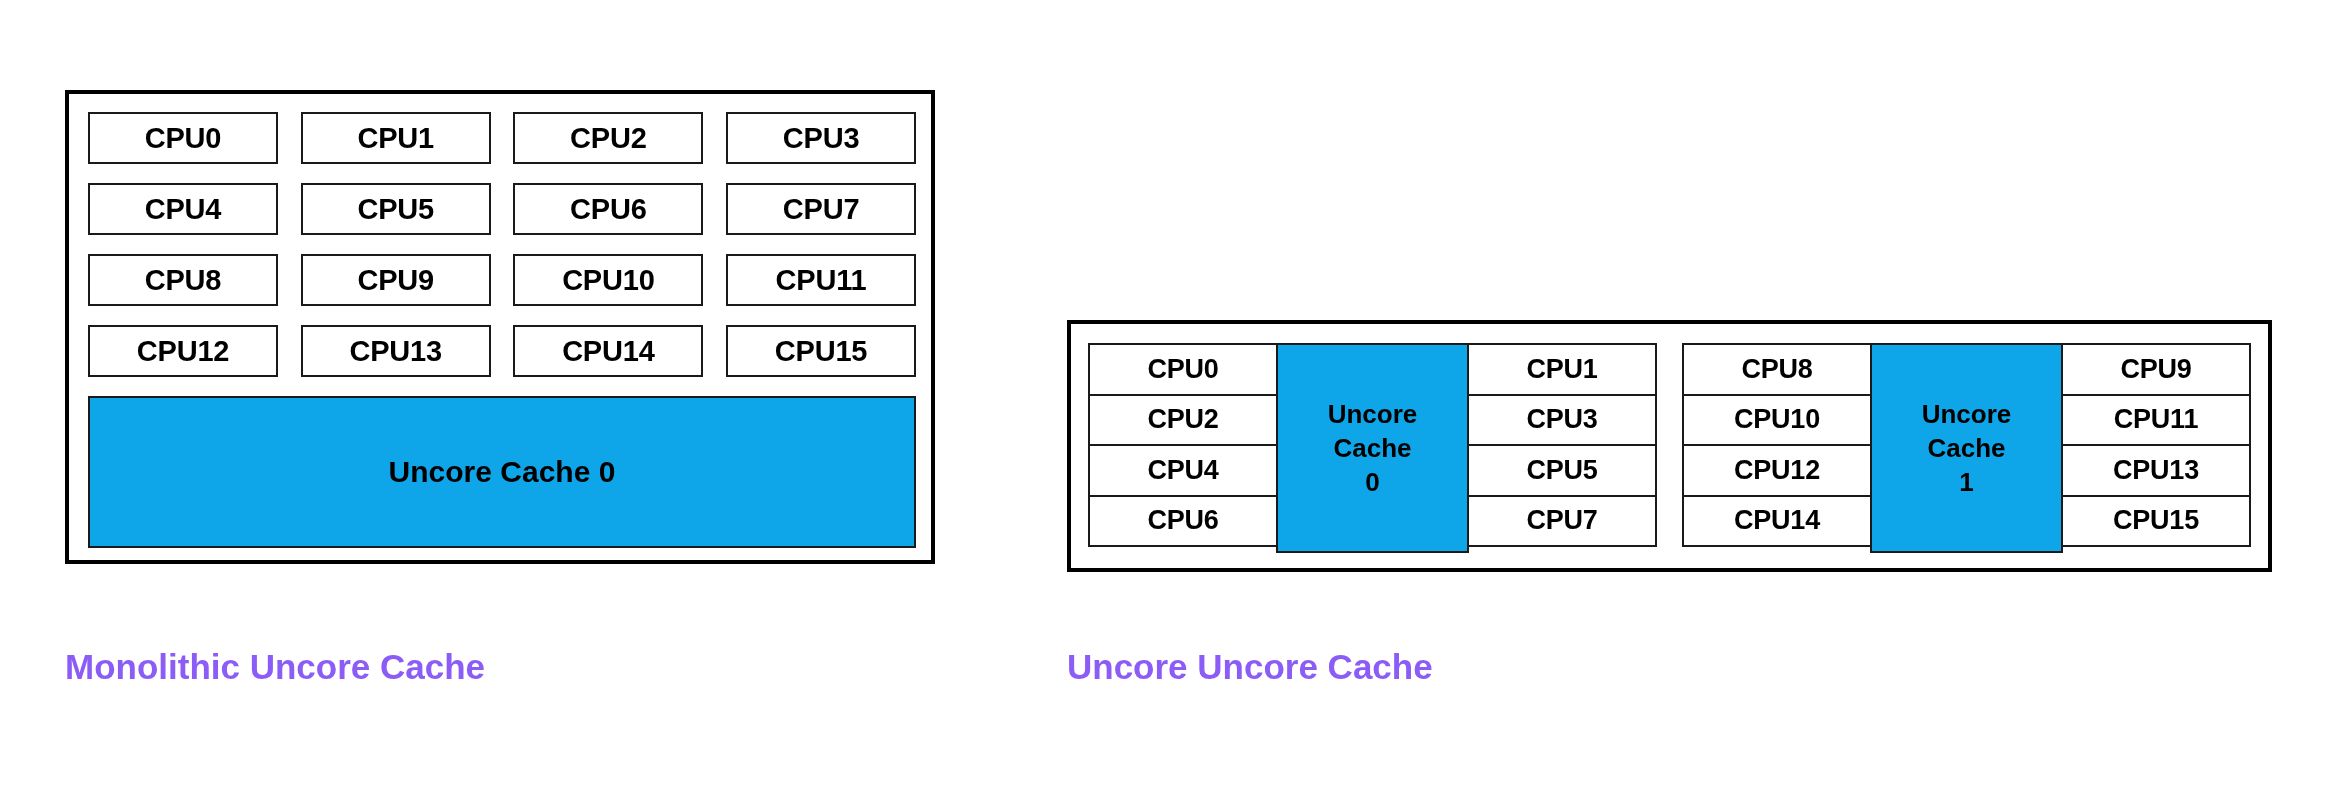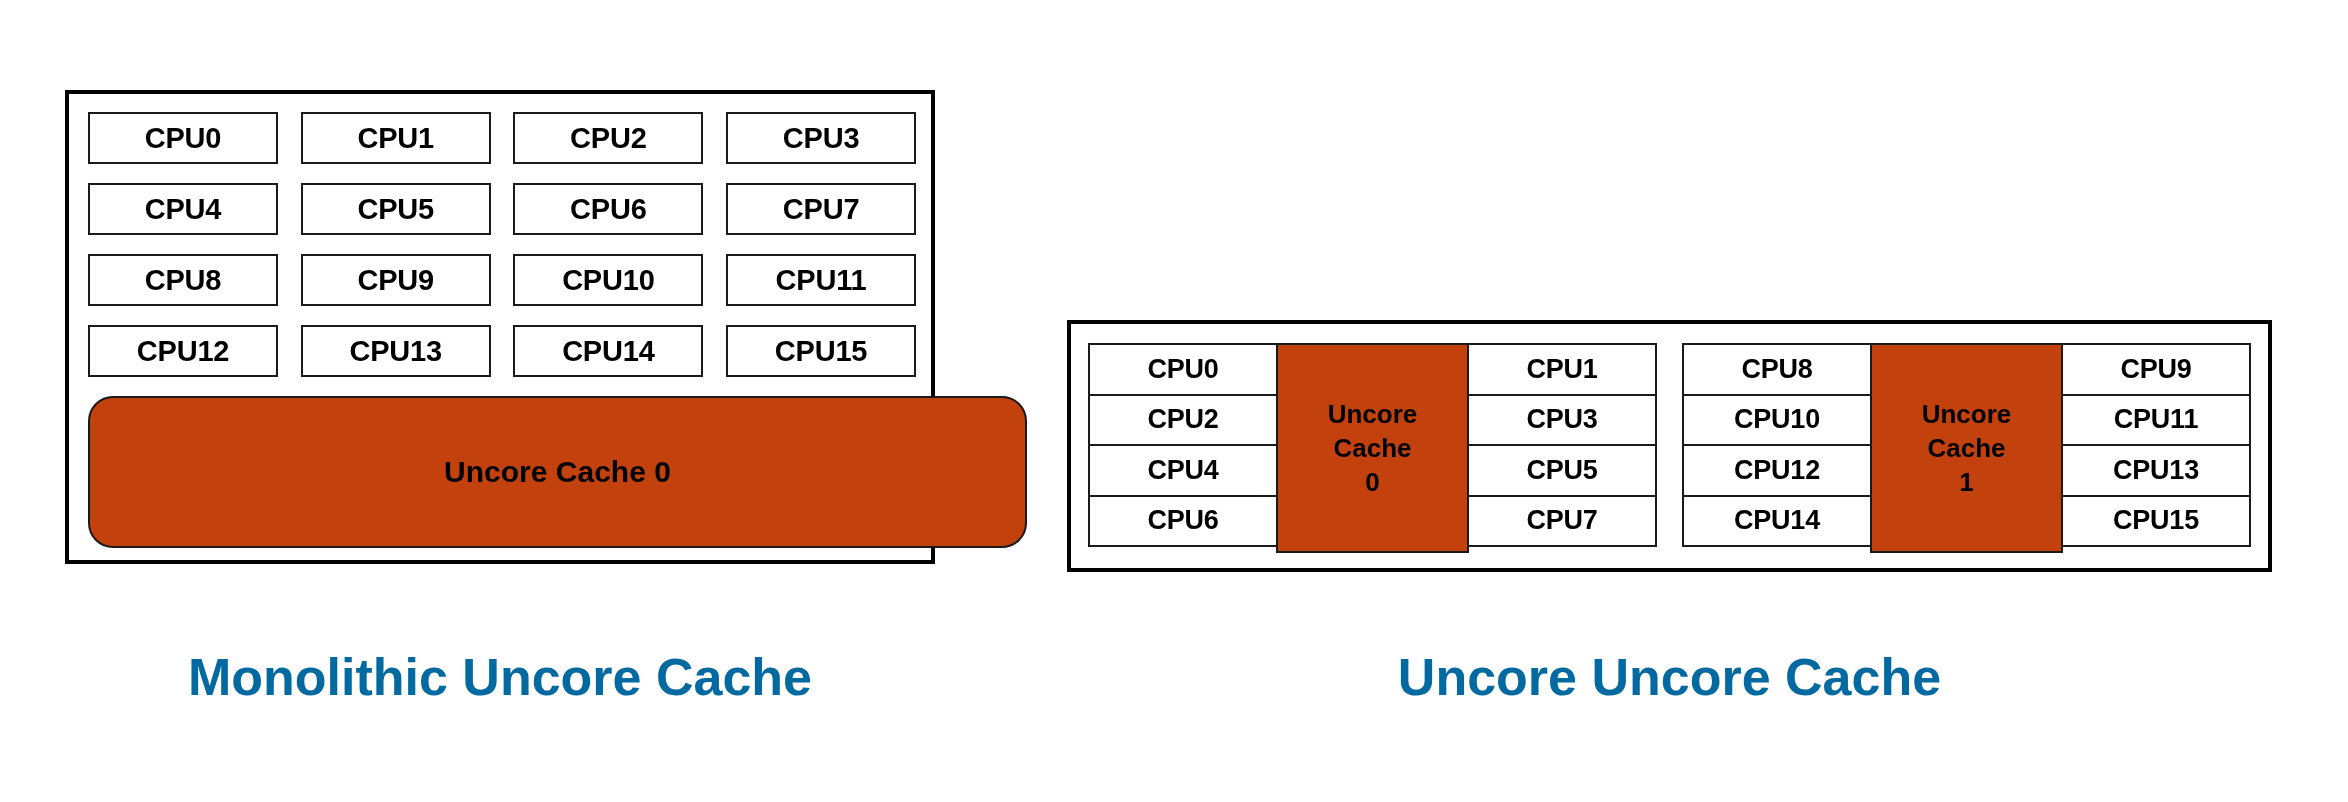--- a/index.html
+++ b/index.html
@@ -42,21 +42,21 @@
     display: flex;
     align-items: center;
     justify-content: center;
     font-weight: bold;
     letter-spacing: -0.2px;
   }
 
   .cache-box {
     box-sizing: border-box;
     border: 2px solid #1a1a1a;
-    background: #c2410c;
+    background: #0ea5e9;
     display: flex;
     align-items: center;
     justify-content: center;
     text-align: center;
     font-weight: bold;
   }
 
   
   #monolithic-box {
     left: 65px;
@@ -78,24 +78,23 @@
   }
 
   #monolithic-grid .cpu-box {
     font-size: 29px;
   }
 
   #monolithic-cache {
     position: absolute;
     left: 19px;
     top: 302px;
-    width: 939px;
+    width: 828px;
     height: 152px;
     font-size: 30px;
-    border-radius: 25px;
   }
 
   
   #split-box {
     left: 1067px;
     top: 318px;
     width: 1205px;
     height: 252px;
   }
 
@@ -126,27 +125,26 @@
     width: 193px;
     height: 210px;
     font-size: 26px;
     line-height: 1.32;
     margin: 0 -2px;
   }
 
   
   .caption {
     position: absolute;
-    text-align: center;
     font-weight: bold;
-    font-size: 52px;
+    font-size: 35px;
     font-stretch: condensed;
     letter-spacing: 0px;
     white-space: nowrap;
-    color: #0369a1;
+    color: #8b5cf6;
   }
 
   #caption-monolithic {
     left: 65px;
     top: 645px;
     width: 870px;
   }
 
   #caption-split {
     left: 1067px;

